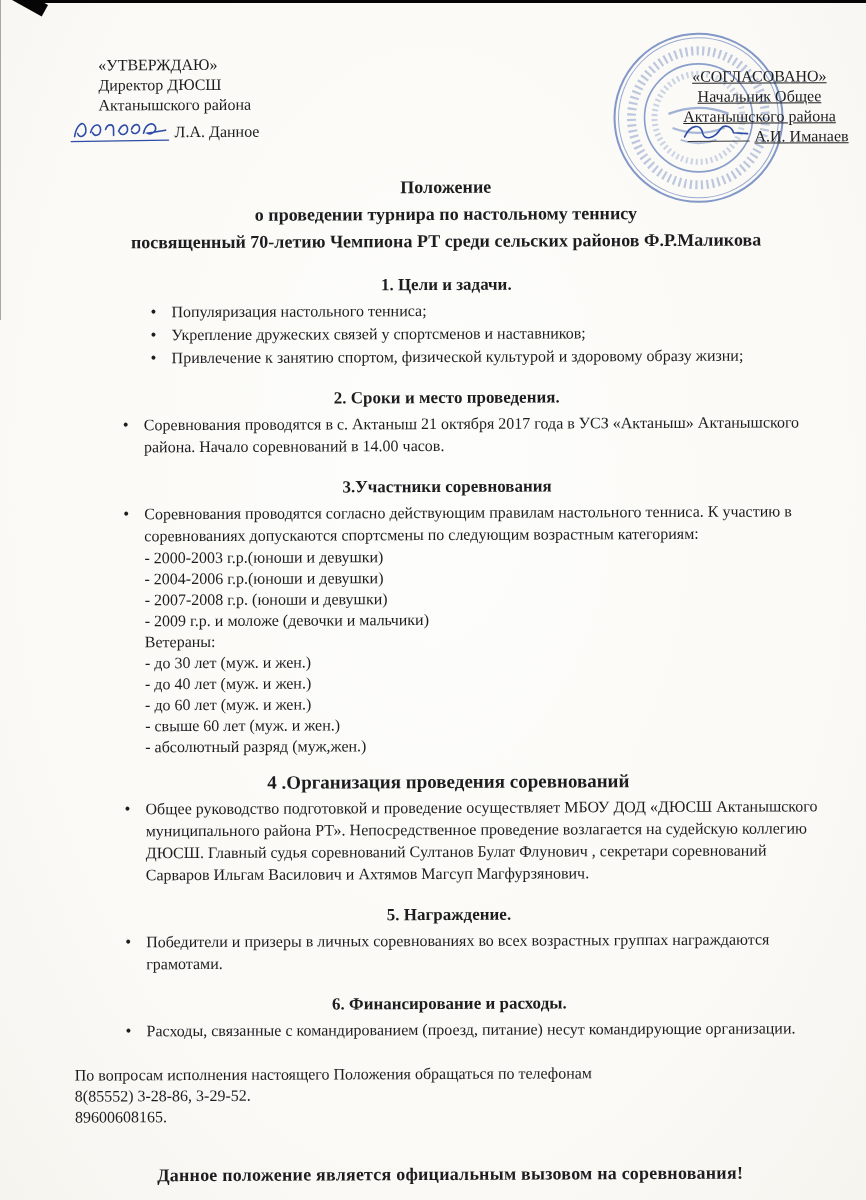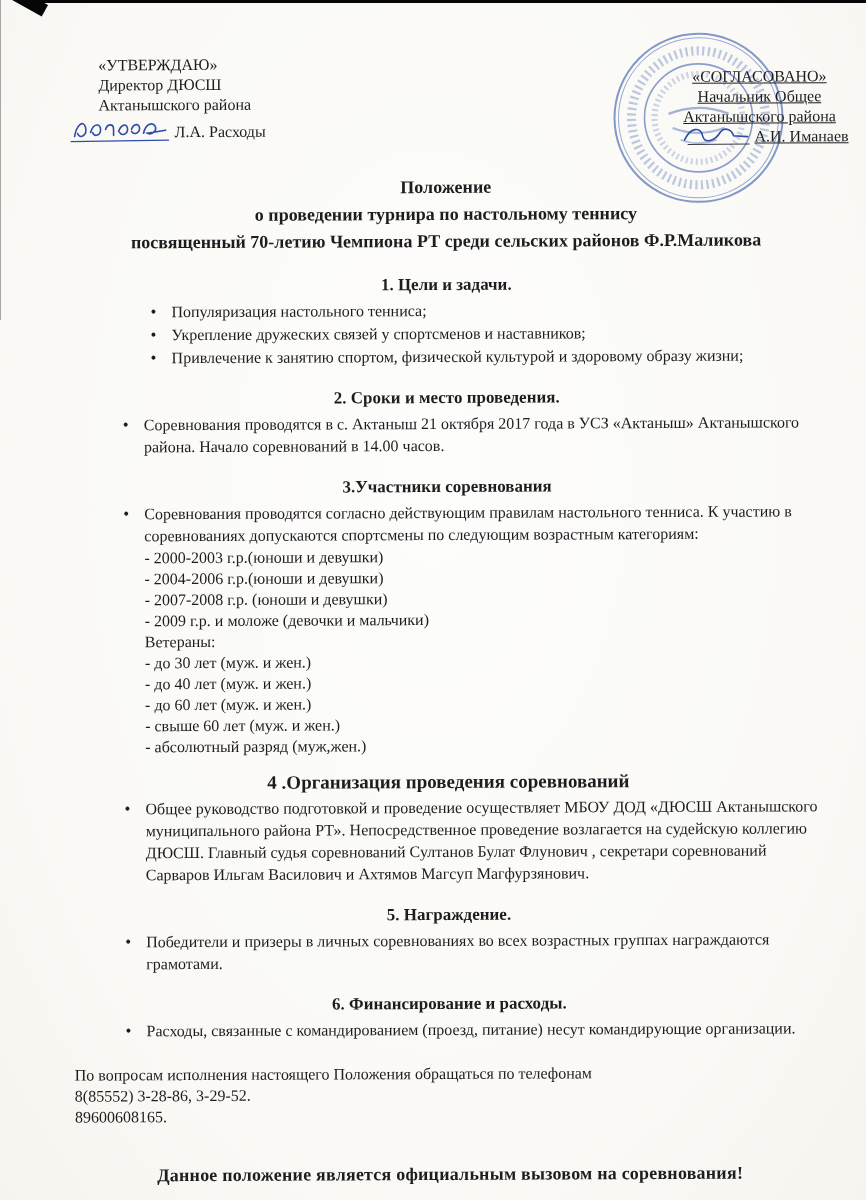--- a/index.html
+++ b/index.html
@@ -27,21 +27,21 @@
 
   
   .approvals{display:flex;justify-content:space-between;align-items:flex-start;}
   .approval-left{margin-left:28px;width:300px;}
   .approval-left div{line-height:20px;}
   .approval-right{position:relative;width:178px;margin-right:-28px;margin-top:14px;text-align:center;}
   .approval-right div{line-height:20px;position:relative;z-index:2;text-decoration:underline;}
   .stamp{position:absolute;left:-60px;top:-37px;z-index:1;mix-blend-mode:multiply;opacity:.85;}
   .sigrow{display:flex;align-items:flex-end;position:relative;z-index:2;}
   .sig-svg{margin:0 4px -3px -28px;}
-  .sigrow-r{display:flex;align-items:center;justify-content:flex-end;position:relative;z-index:2;}
+  .sigrow-r{display:flex;align-items:flex-start;justify-content:flex-end;position:relative;z-index:2;}
   .uline{display:inline-block;width:62px;border-bottom:1.4px solid #3a3a40;position:relative;height:14px;margin-right:5px;}
   .sig-svg-r{position:absolute;left:-6px;bottom:-4px;}
 
   
   .doc-title{margin-top:26px;text-align:center;font-weight:bold;font-size:18px;line-height:27px;}
 
   
   .sec-h{margin:18px 0 4px 0;text-align:center;font-weight:bold;font-size:17px;line-height:23px;}
   .sec-h.big{font-size:19px;margin-top:14px;}
   .bullets{list-style:none;margin:0;padding:0 0 0 50px;}
@@ -77,21 +77,21 @@
             <g fill="none" stroke="#2f4da8" stroke-width="1.6" stroke-linecap="round">
               <path d="M4 21 C6 9 13 4 15 12 C17 20 9 24 7 18"></path>
               <path d="M20 17 C23 7 30 8 30 14 C30 20 24 22 22 17"></path>
               <path d="M35 14 C37 8 43 8 43 14 L43 20"></path>
               <path d="M48 16 C51 8 57 8 57 14 C57 19 51 21 49 17"></path>
               <path d="M61 14 C63 8 69 8 69 13 C69 18 63 20 61 16"></path>
               <path d="M73 18 C75 8 83 6 85 12 C86 16 81 20 77 18 L95 15"></path>
               <path d="M0 26 L98 25" stroke-width="1.1"></path>
             </g>
           </svg>
-          <span>Л.А. Расходы</span>
+          <span>Л.А. Данное</span>
         </div>
       </div>
 
       <div class="approval-right">
         <svg class="stamp" width="176" height="176" viewBox="0 0 176 176">
           <g fill="none" stroke="#3c5fae">
             <circle cx="88" cy="88" r="84" stroke-width="2" opacity=".75"></circle>
             <circle cx="88" cy="88" r="80" stroke-width="1" opacity=".6"></circle>
             <circle cx="88" cy="88" r="54" stroke-width="1.6" opacity=".7"></circle>
             <circle cx="88" cy="88" r="67" stroke-width="9" stroke-dasharray="2.2 3.4" opacity=".38"></circle>

